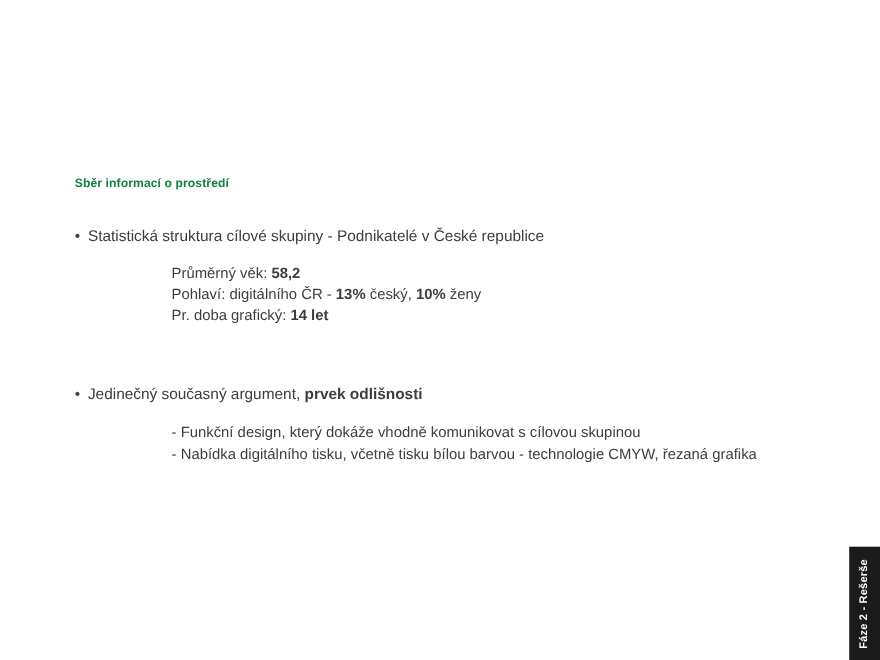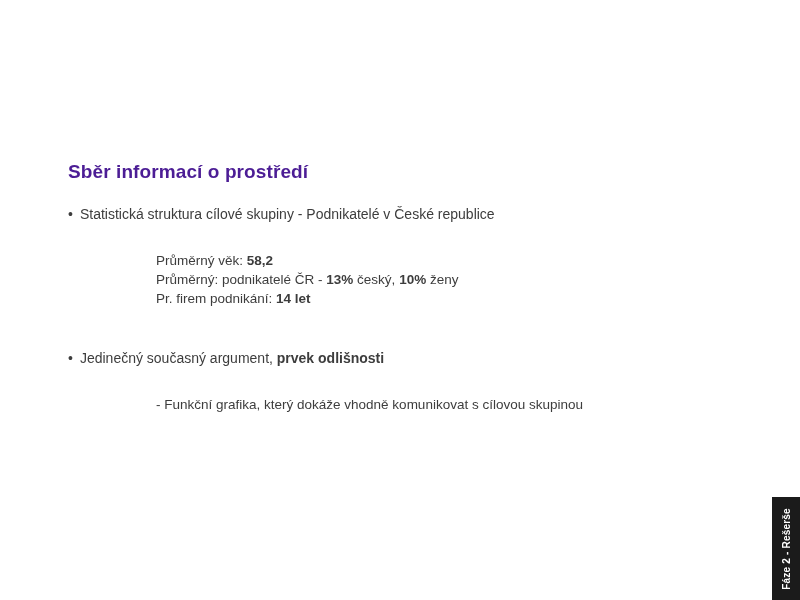--- a/index.html
+++ b/index.html
@@ -18,44 +18,43 @@
     position: relative;
     width: 800px;
     height: 600px;
     background: #ffffff;
   }
   .slide-title {
     position: absolute;
     left: 68px;
     top: 161px;
     margin: 0;
-    font-size: 19px;
+    font-size: 11px;
     font-weight: 700;
-    color: #4c1d95;
+    color: #15803d;
     letter-spacing: 0.1px;
   }
   .bullet-line {
     position: absolute;
     left: 68px;
     font-size: 14px;
     line-height: 19px;
     white-space: nowrap;
   }
   .bullet-line .marker {
     display: inline-block;
     margin-right: 7px;
   }
   .bullet-statistics { top: 205px; text-align: right; }
   .bullet-usp { top: 349px; }
   .indent-block {
     position: absolute;
     left: 156px;
     font-size: 13.5px;
     white-space: nowrap;
-    margin-top: 12px;
   }
   .stats-block { top: 239px; line-height: 19px; }
   .details-block { top: 383px; line-height: 20px; }
   .phase-tab {
     position: absolute;
     left: 772px;
     top: 497px;
     width: 28px;
     height: 103px;
     background: #1b1b1b;
@@ -78,29 +77,30 @@
 <div class="slide">
 
   <h1 class="slide-title">Sběr informací o prostředí</h1>
 
   <div class="bullet-line bullet-statistics">
     <span class="marker">•</span><span><span>Statistická struktura cílové skupiny - Podnikatelé v České republice</span></span>
   </div>
 
   <div class="indent-block stats-block">
     <div class="stat-line"><span>Průměrný věk: </span><span style="font-weight: 700;">58,2</span></div>
-    <div class="stat-line"><span>Průměrný: podnikatelé ČR - </span><span style="font-weight: 700;">13%</span><span> český, </span><span style="font-weight: 700; text-align: center;">10%</span><span> ženy</span></div>
-    <div class="stat-line"><span>Pr. firem podnikání: </span><span style="font-weight: 700;">14 let</span></div>
+    <div class="stat-line"><span>Pohlaví: digitálního ČR - </span><span style="font-weight: 700;">13%</span><span> český, </span><span style="font-weight: 700; text-align: center;">10%</span><span> ženy</span></div>
+    <div class="stat-line"><span>Pr. doba grafický: </span><span style="font-weight: 700;">14 let</span></div>
   </div>
 
   <div class="bullet-line bullet-usp">
     <span class="marker">•</span><span><span>Jedinečný současný argument, </span><span style="font-weight: 700;">prvek odlišnosti</span></span>
   </div>
 
   <div class="indent-block details-block">
-    <div class="detail-line"><span>- Funkční grafika, který dokáže vhodně komunikovat s cílovou skupinou</span></div>
+    <div class="detail-line"><span>- Funkční design, který dokáže vhodně komunikovat s cílovou skupinou</span></div>
+    <div class="detail-line"><span>- Nabídka digitálního tisku, včetně tisku bílou barvou - technologie CMYW, řezaná grafika</span></div>
   </div>
 
   <div class="phase-tab">
     <span class="phase-tab-label">Fáze 2 - Rešerše</span>
   </div>
 
 </div>
 
 </body></html>

